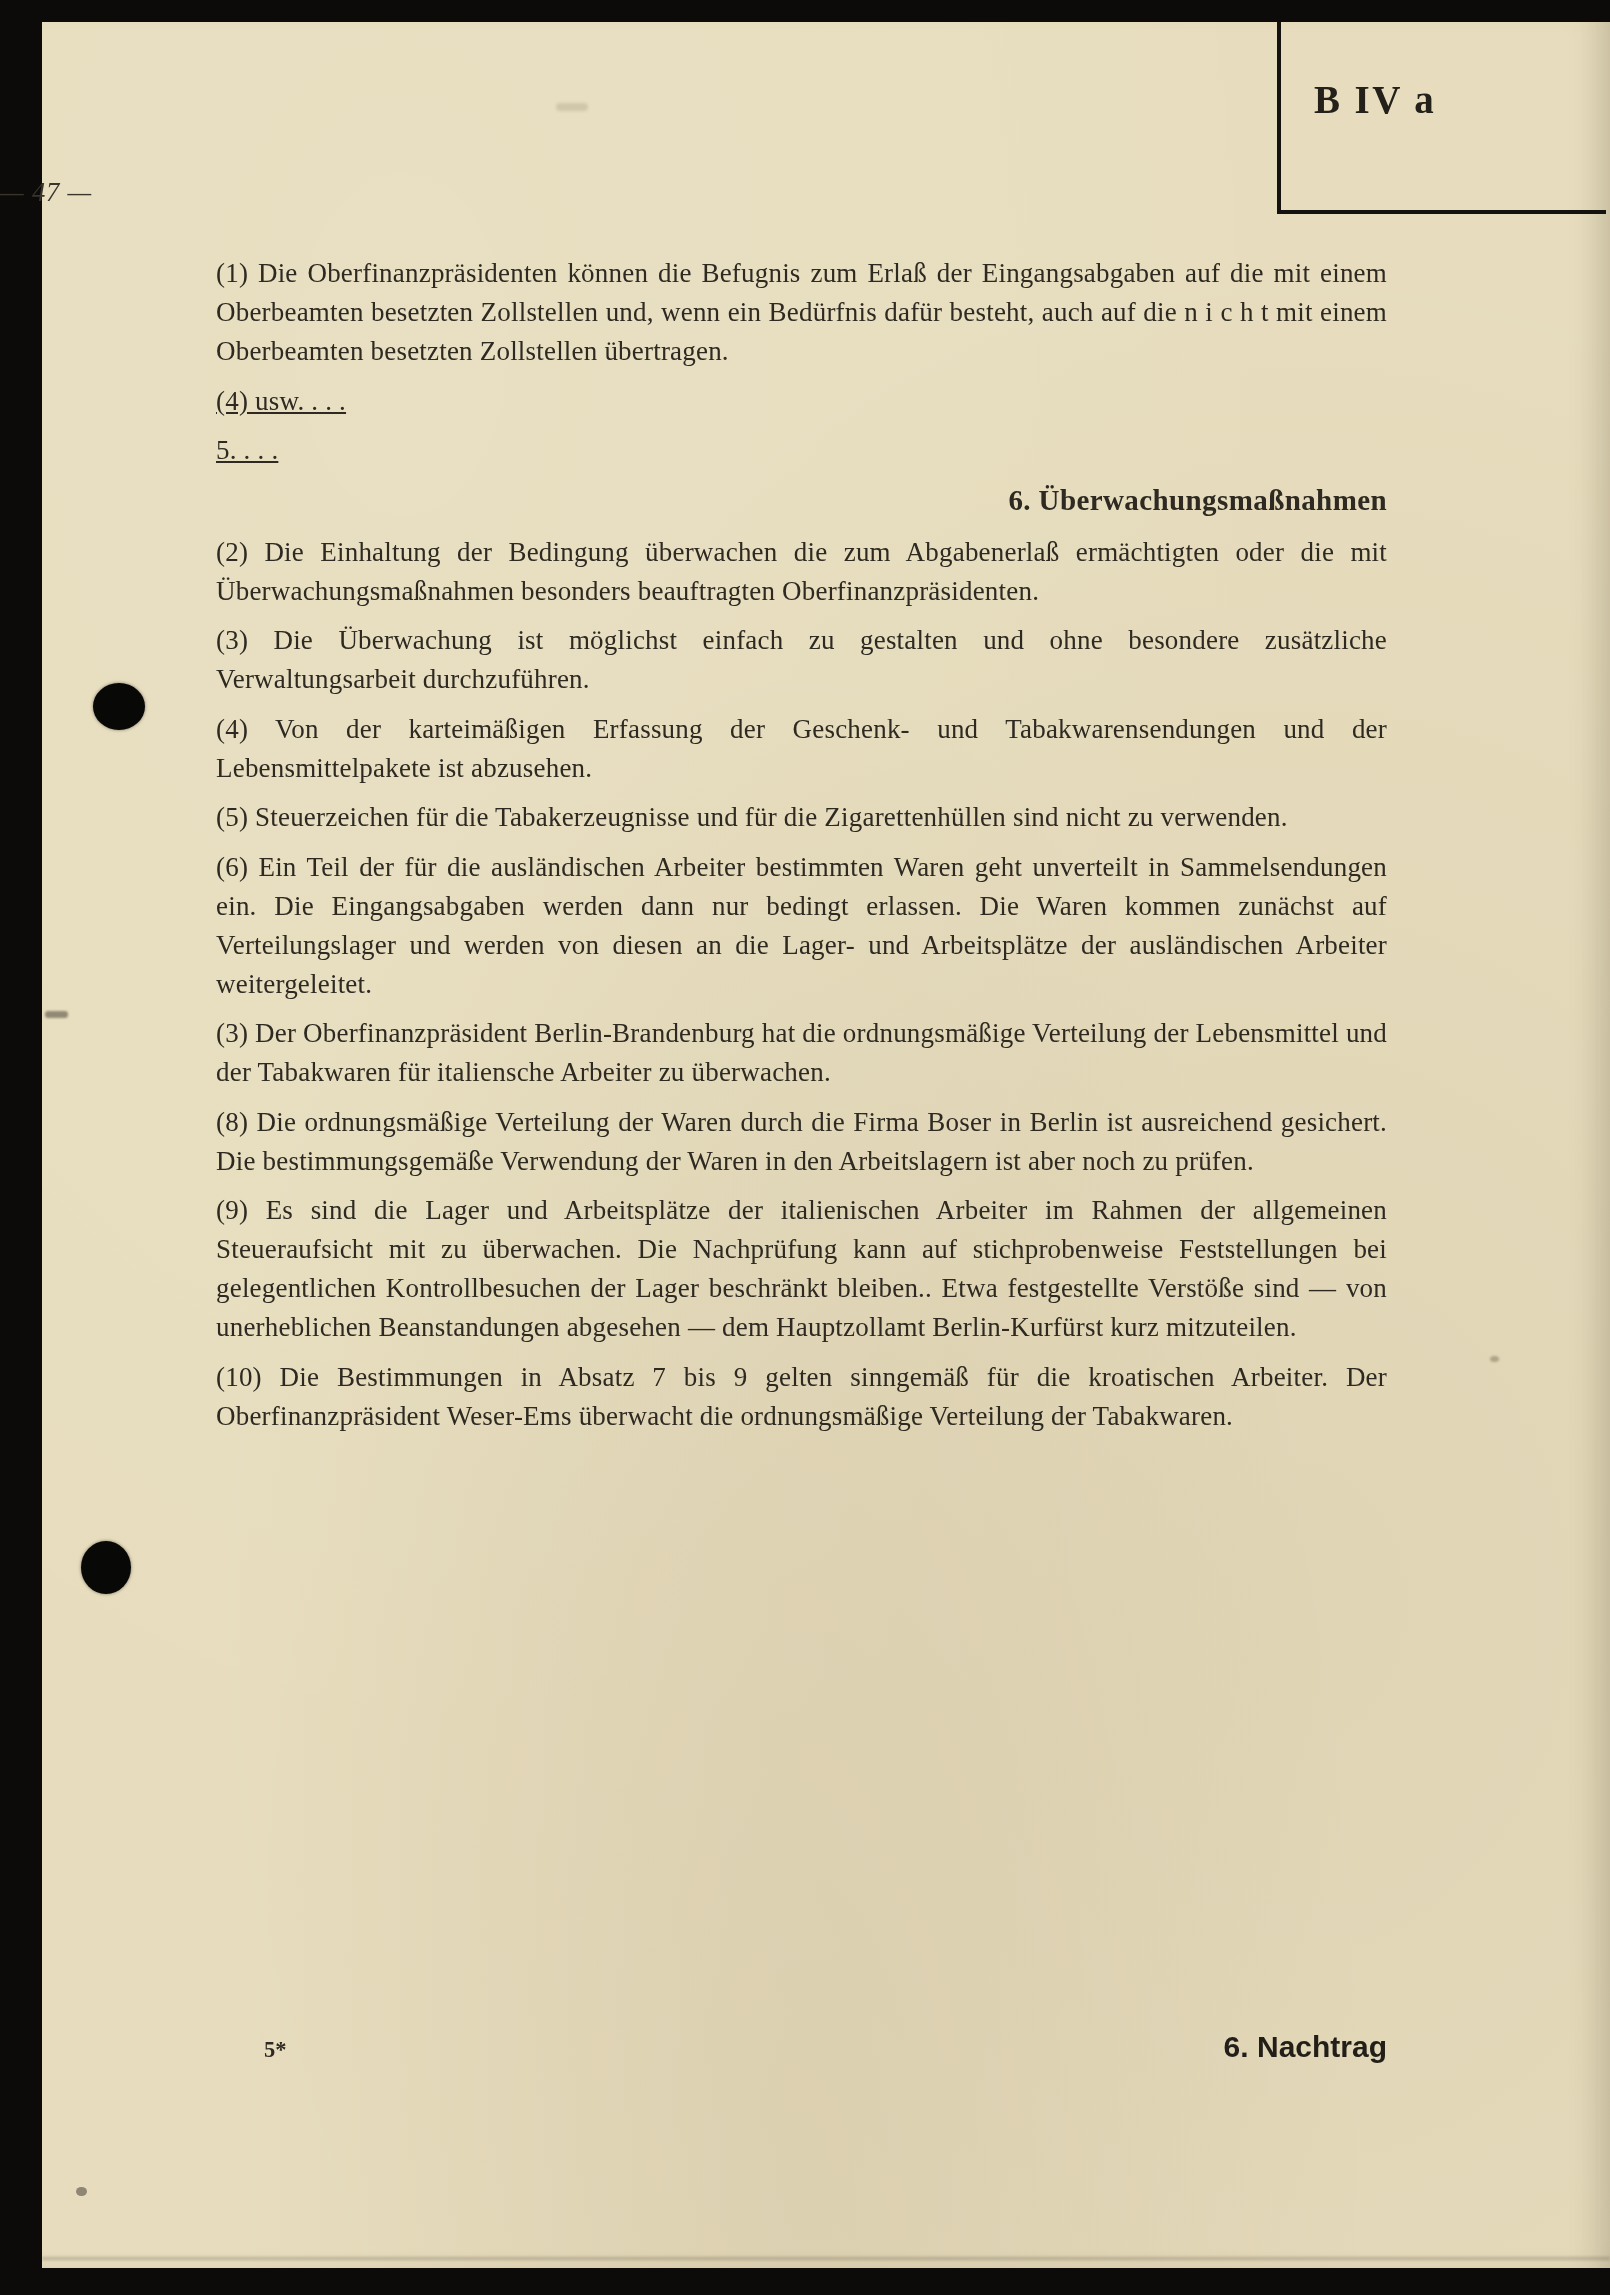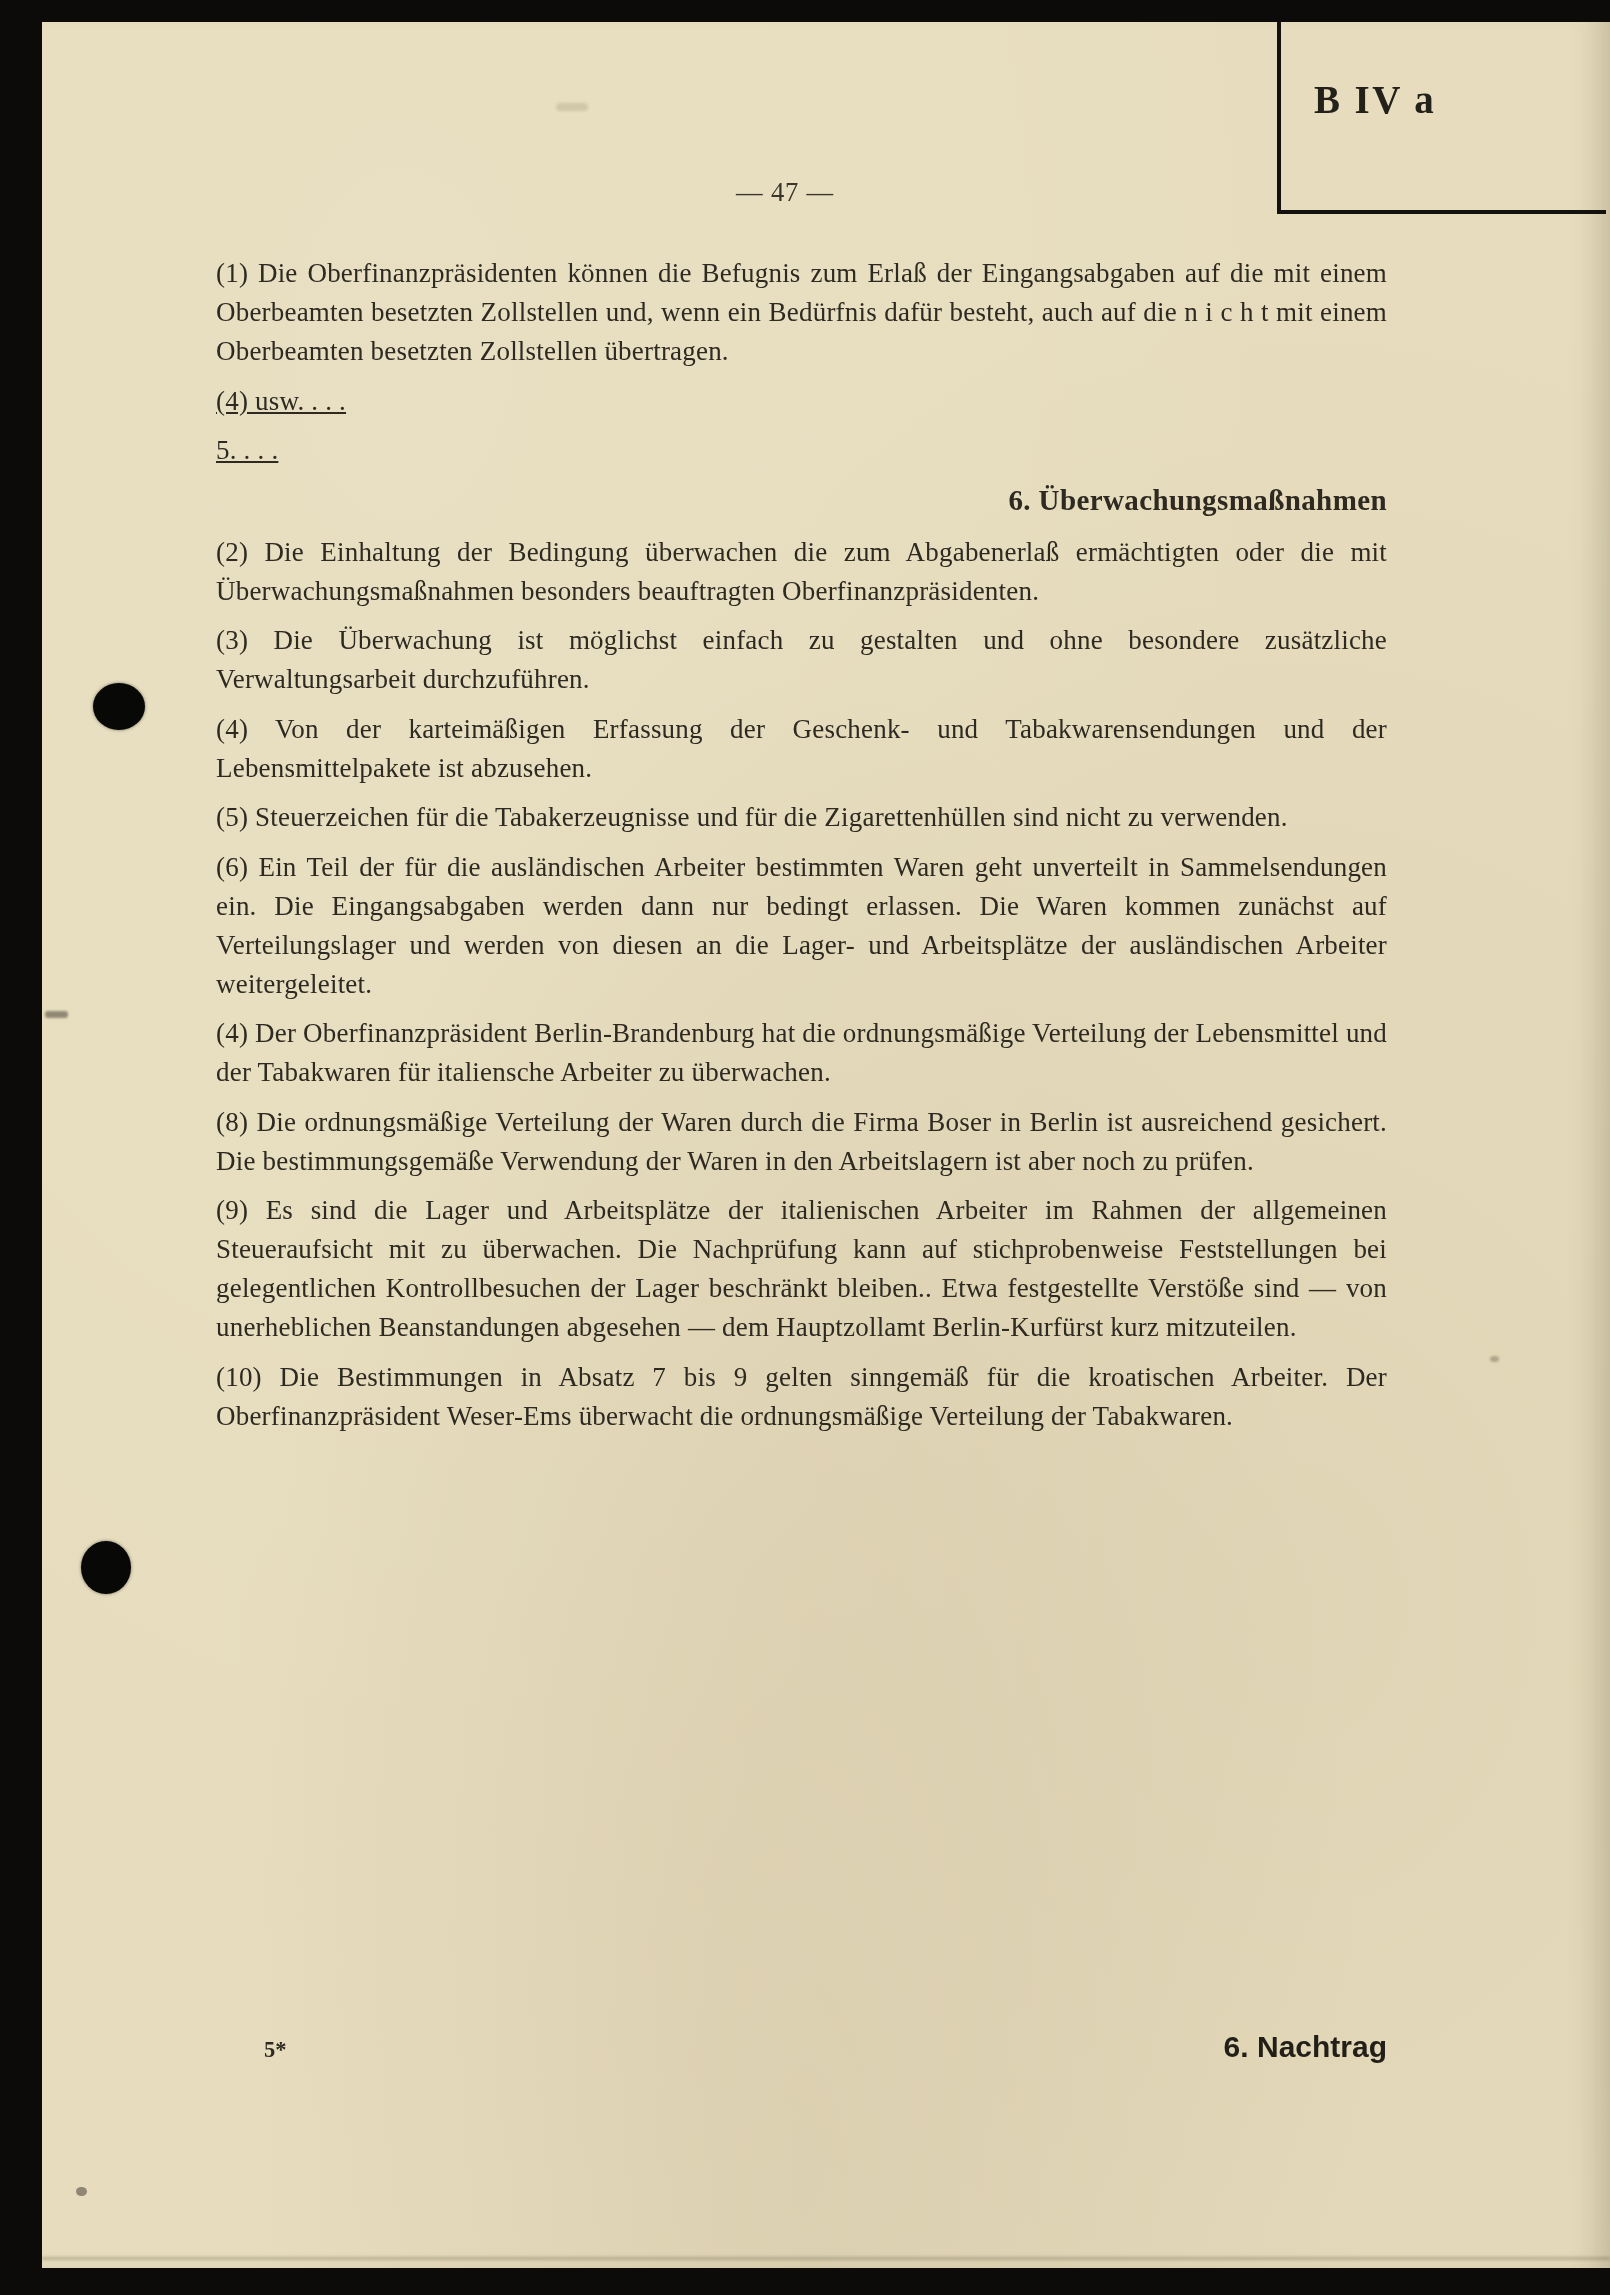--- a/index.html
+++ b/index.html
@@ -44,22 +44,23 @@
     border-bottom: 4.8px solid #14120e;
     box-sizing: border-box;
   }
   .corner-label {
     position: absolute; left: 1314px; top: 77px;
     font-size: 39px; font-weight: bold; letter-spacing: 2.4px;
     color: #24201a;
   }
   .page-number {
     position: absolute; left: 0; top: 177px; width: 1570px;
-    text-align: center; font-size: 26.6px; letter-spacing: 0.8px;
+    text-align: left; font-size: 26.6px; letter-spacing: 0.8px;
     color: #3a352b;
+    font-style: italic;
   }
   .body-text {
     position: absolute; left: 216px; top: 254px; width: 1171px;
     font-size: 27px; line-height: 39px; letter-spacing: 0.2px;
     text-align: justify;
   }
   .body-text p { margin: 0 0 10.5px 0; }
   .body-text p.short { text-align: left; text-decoration: underline; }
   .section-heading {
     margin: 6.4px 0 13px 0;
@@ -131,21 +132,21 @@
     <p class="short">(4) usw. . . .</p>
     <p class="short">5. . . .</p>
 
     <h2 class="section-heading">6. Überwachungsmaßnahmen</h2>
 
     <p>(2) Die Einhaltung der Bedingung überwachen die zum Abgabenerlaß ermächtigten oder die mit Überwachungsmaßnahmen besonders beauftragten Oberfinanzpräsidenten.</p>
     <p>(3) Die Überwachung ist möglichst einfach zu gestalten und ohne besondere zusätzliche Verwaltungsarbeit durchzuführen.</p>
     <p>(4) Von der karteimäßigen Erfassung der Geschenk- und Tabakwarensendungen und der Lebensmittelpakete ist abzusehen.</p>
     <p>(5) Steuerzeichen für die Tabakerzeugnisse und für die Zigarettenhüllen sind nicht zu verwenden.</p>
     <p>(6) Ein Teil der für die ausländischen Arbeiter bestimmten Waren geht unverteilt in Sammelsendungen ein. Die Eingangsabgaben werden dann nur bedingt erlassen. Die Waren kommen zunächst auf Verteilungslager und werden von diesen an die Lager- und Arbeitsplätze der ausländischen Arbeiter weitergeleitet.</p>
-    <p>(4) Der Oberfinanzpräsident Berlin-Brandenburg hat die ordnungsmäßige Verteilung der Lebensmittel und der Tabakwaren für italiensche Arbeiter zu überwachen.</p>
+    <p>(3) Der Oberfinanzpräsident Berlin-Brandenburg hat die ordnungsmäßige Verteilung der Lebensmittel und der Tabakwaren für italiensche Arbeiter zu überwachen.</p>
     <p>(8) Die ordnungsmäßige Verteilung der Waren durch die Firma Boser in Berlin ist ausreichend gesichert. Die bestimmungsgemäße Verwendung der Waren in den Arbeitslagern ist aber noch zu prüfen.</p>
     <p>(9) Es sind die Lager und Arbeitsplätze der italienischen Arbeiter im Rahmen der allgemeinen Steueraufsicht mit zu überwachen. Die Nachprüfung kann auf stichprobenweise Feststellungen bei gelegentlichen Kontrollbesuchen der Lager beschränkt bleiben.. Etwa festgestellte Verstöße sind — von unerheblichen Beanstandungen abgesehen — dem Hauptzollamt Berlin-Kurfürst kurz mitzuteilen.</p>
     <p>(10) Die Bestimmungen in Absatz 7 bis 9 gelten sinngemäß für die kroatischen Arbeiter. Der Oberfinanzpräsident Weser-Ems überwacht die ordnungsmäßige Verteilung der Tabakwaren.</p>
   </div>
 
   <div class="footer-row">
     <span class="footer-left">5*</span>
     <span class="footer-right">6. Nachtrag</span>
   </div>
 

